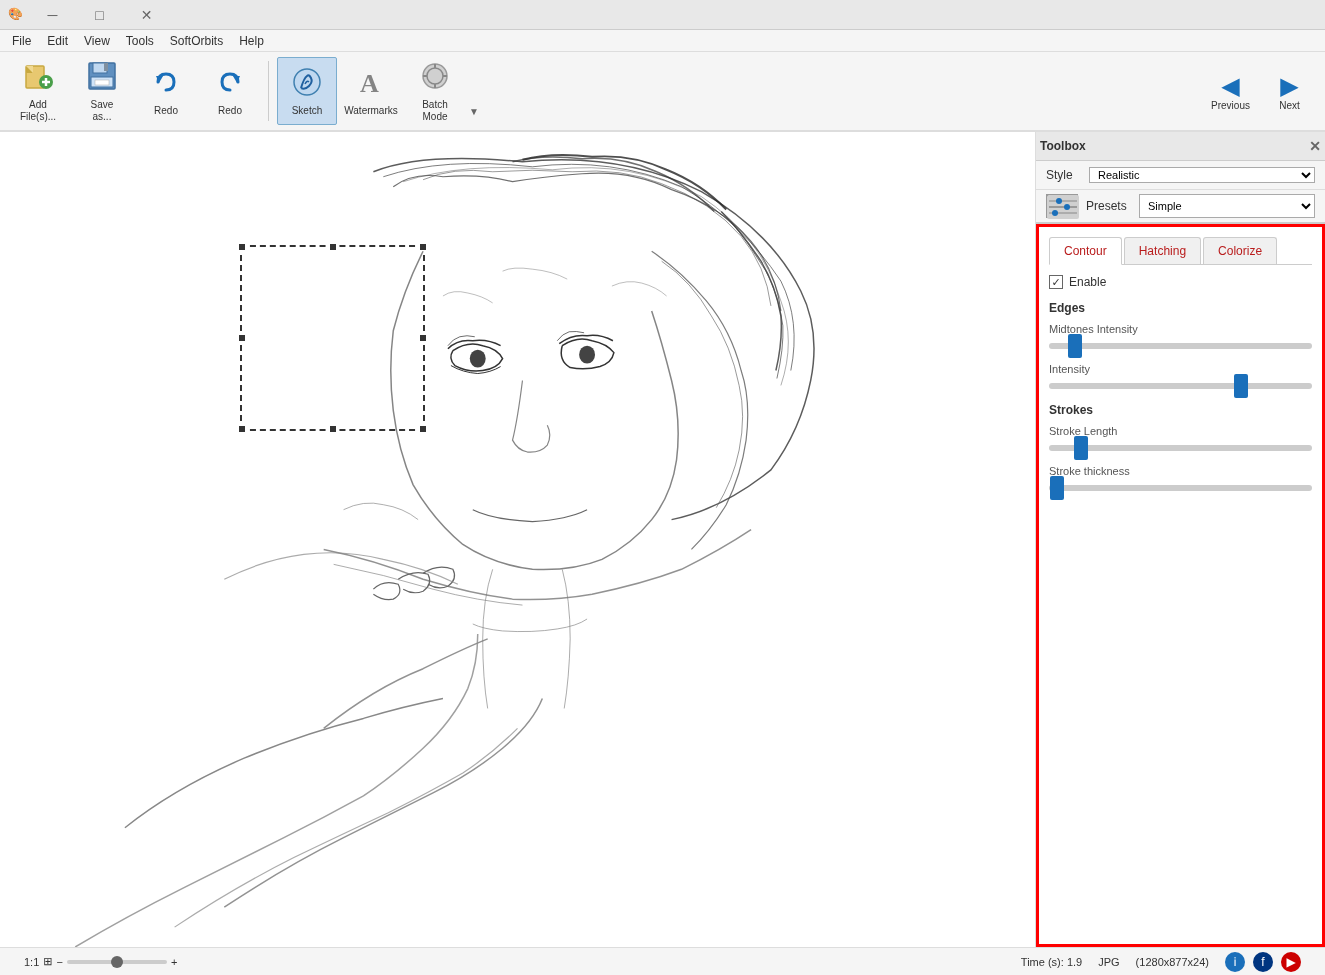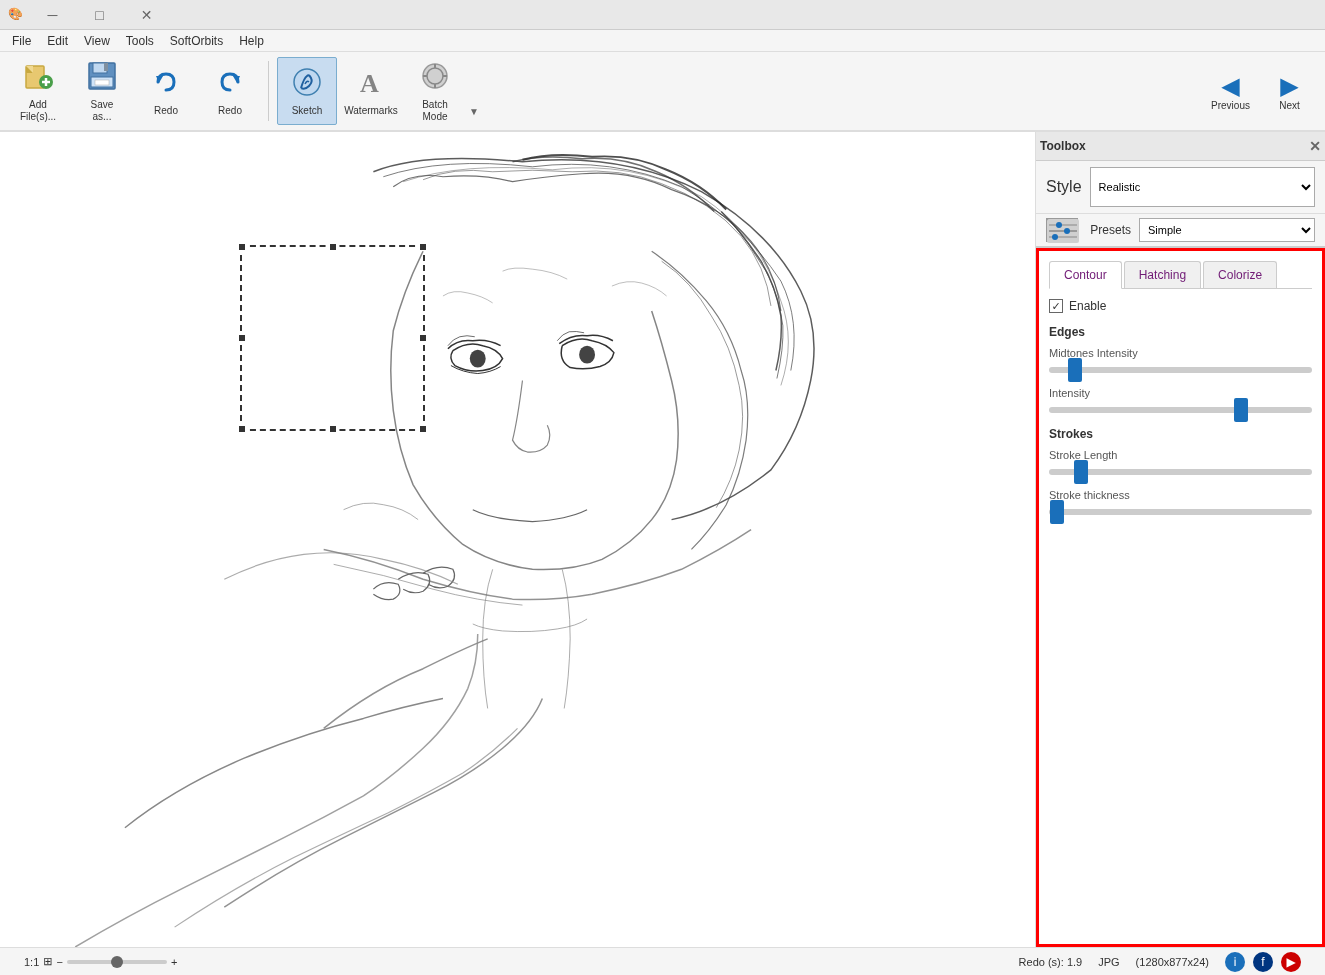--- a/index.html
+++ b/index.html
@@ -158,24 +158,24 @@
 
     
     .style-row {
       display: flex;
       align-items: center;
       padding: 6px 10px;
       gap: 8px;
       background: #f5f5f5;
       border-bottom: 1px solid #ddd;
     }
-    .style-label { font-size: 16px; color: #333; min-width: 35px; }
+    .style-label { font-size: 12px; color: #333; min-width: 35px; }
     .style-select {
       flex: 1;
-      height: 40px;
+      height: 16px;
       border: 1px solid #aaa;
       background: white;
       font-size: 11px;
       padding: 0 4px;
     }
 
     
     .presets-row {
       display: flex;
       align-items: center;
@@ -183,21 +183,21 @@
       gap: 8px;
       background: #f5f5f5;
       border-bottom: 2px solid #ccc;
     }
     .presets-icon {
       width: 32px;
       height: 24px;
       background: linear-gradient(135deg, #888 0%, #ccc 50%, #888 100%);
       border: 1px solid #999;
     }
-    .presets-label { font-size: 12px; color: #333; min-width: 45px; text-align: right; }
+    .presets-label { font-size: 12px; color: #333; min-width: 45px; }
     .presets-select {
       flex: 1;
       height: 24px;
       border: 1px solid #aaa;
       background: white;
       font-size: 11px;
       padding: 0 4px;
     }
 
     
@@ -213,21 +213,21 @@
     .tabs {
       display: flex;
       gap: 0;
       margin-bottom: 10px;
       border-bottom: 1px solid #ccc;
     }
     .tab {
       padding: 6px 14px;
       cursor: pointer;
       font-size: 12px;
-      color: #701a75;
+      color: #b91c1c;
       background: #f0f0f0;
       border: 1px solid #ccc;
       border-bottom: none;
       margin-right: 2px;
       border-radius: 3px 3px 0 0;
     }
     .tab.active {
       background: white;
       border-bottom: 1px solid white;
       margin-bottom: -1px;
@@ -642,21 +642,21 @@
       <span>−</span>
       <div class="zoom-track">
         <div class="zoom-thumb"></div>
       </div>
       <span>+</span>
     </div>
   </div>
 
   <div class="status-info">
     <span>
-      <span>Redo (s):</span>
+      <span>Time (s):</span>
       <span>1.9</span>
     </span>
     <span>JPG</span>
     <span>(1280x877x24)</span>
     <div class="status-icons">
       <div class="status-icon icon-blue">ℹ</div>
       <div class="status-icon icon-darkblue">f</div>
       <div class="status-icon icon-red">▶</div>
     </div>
   </div>

